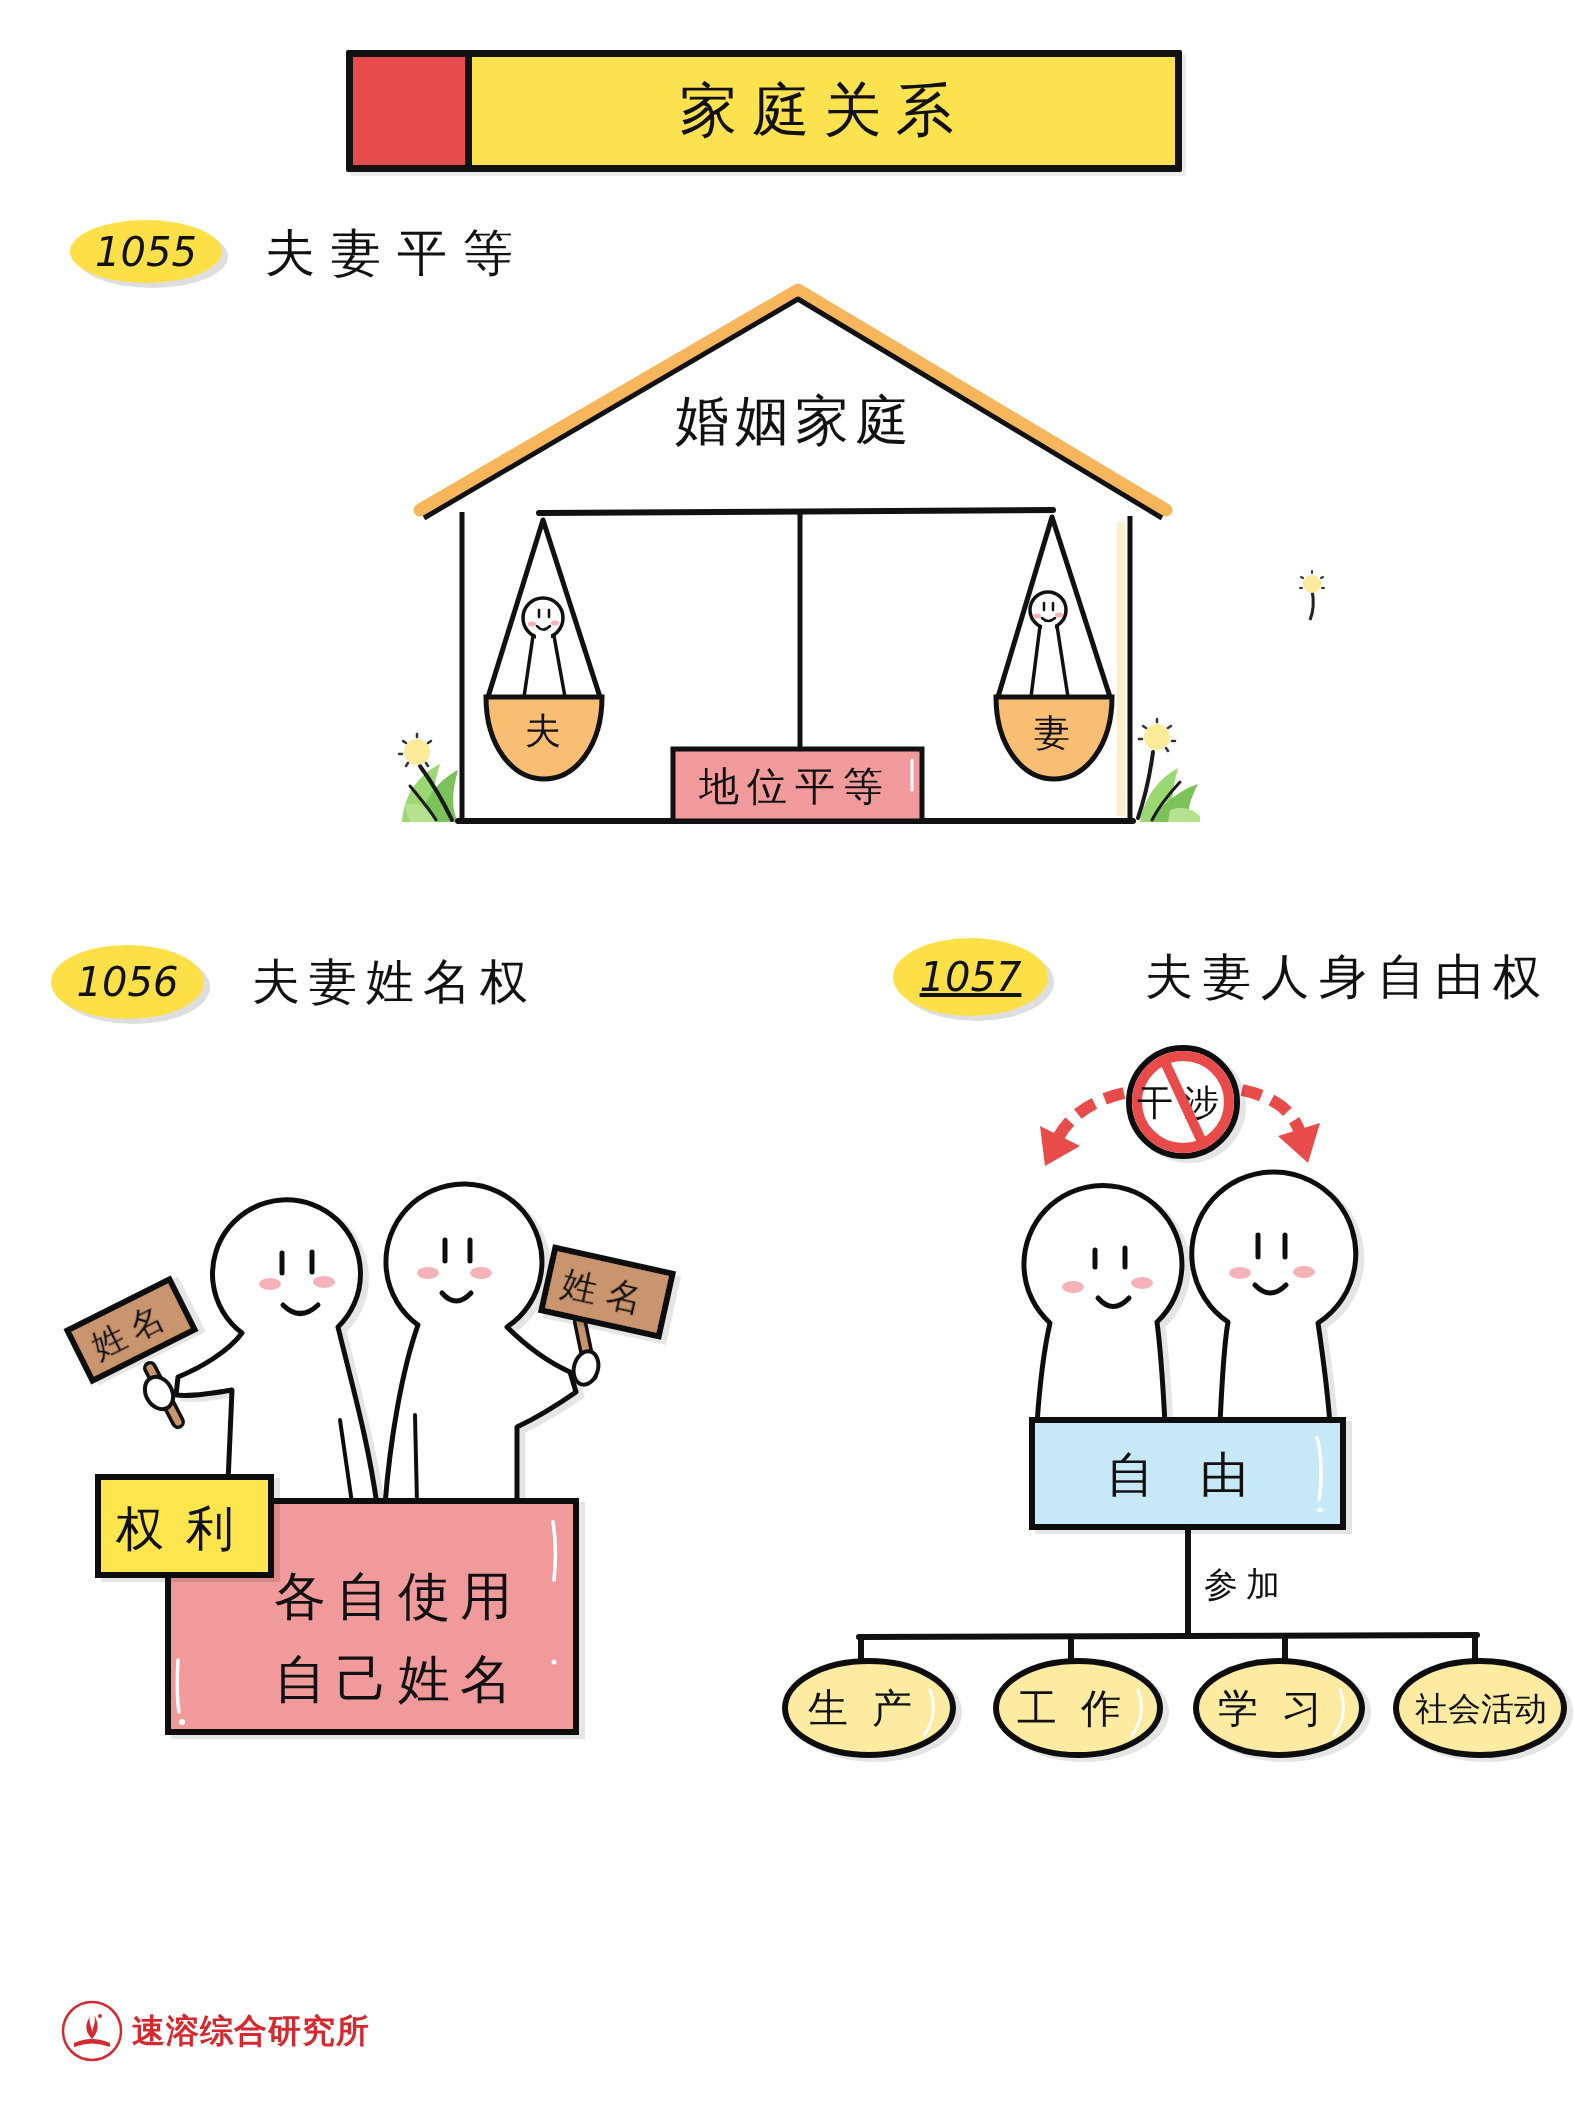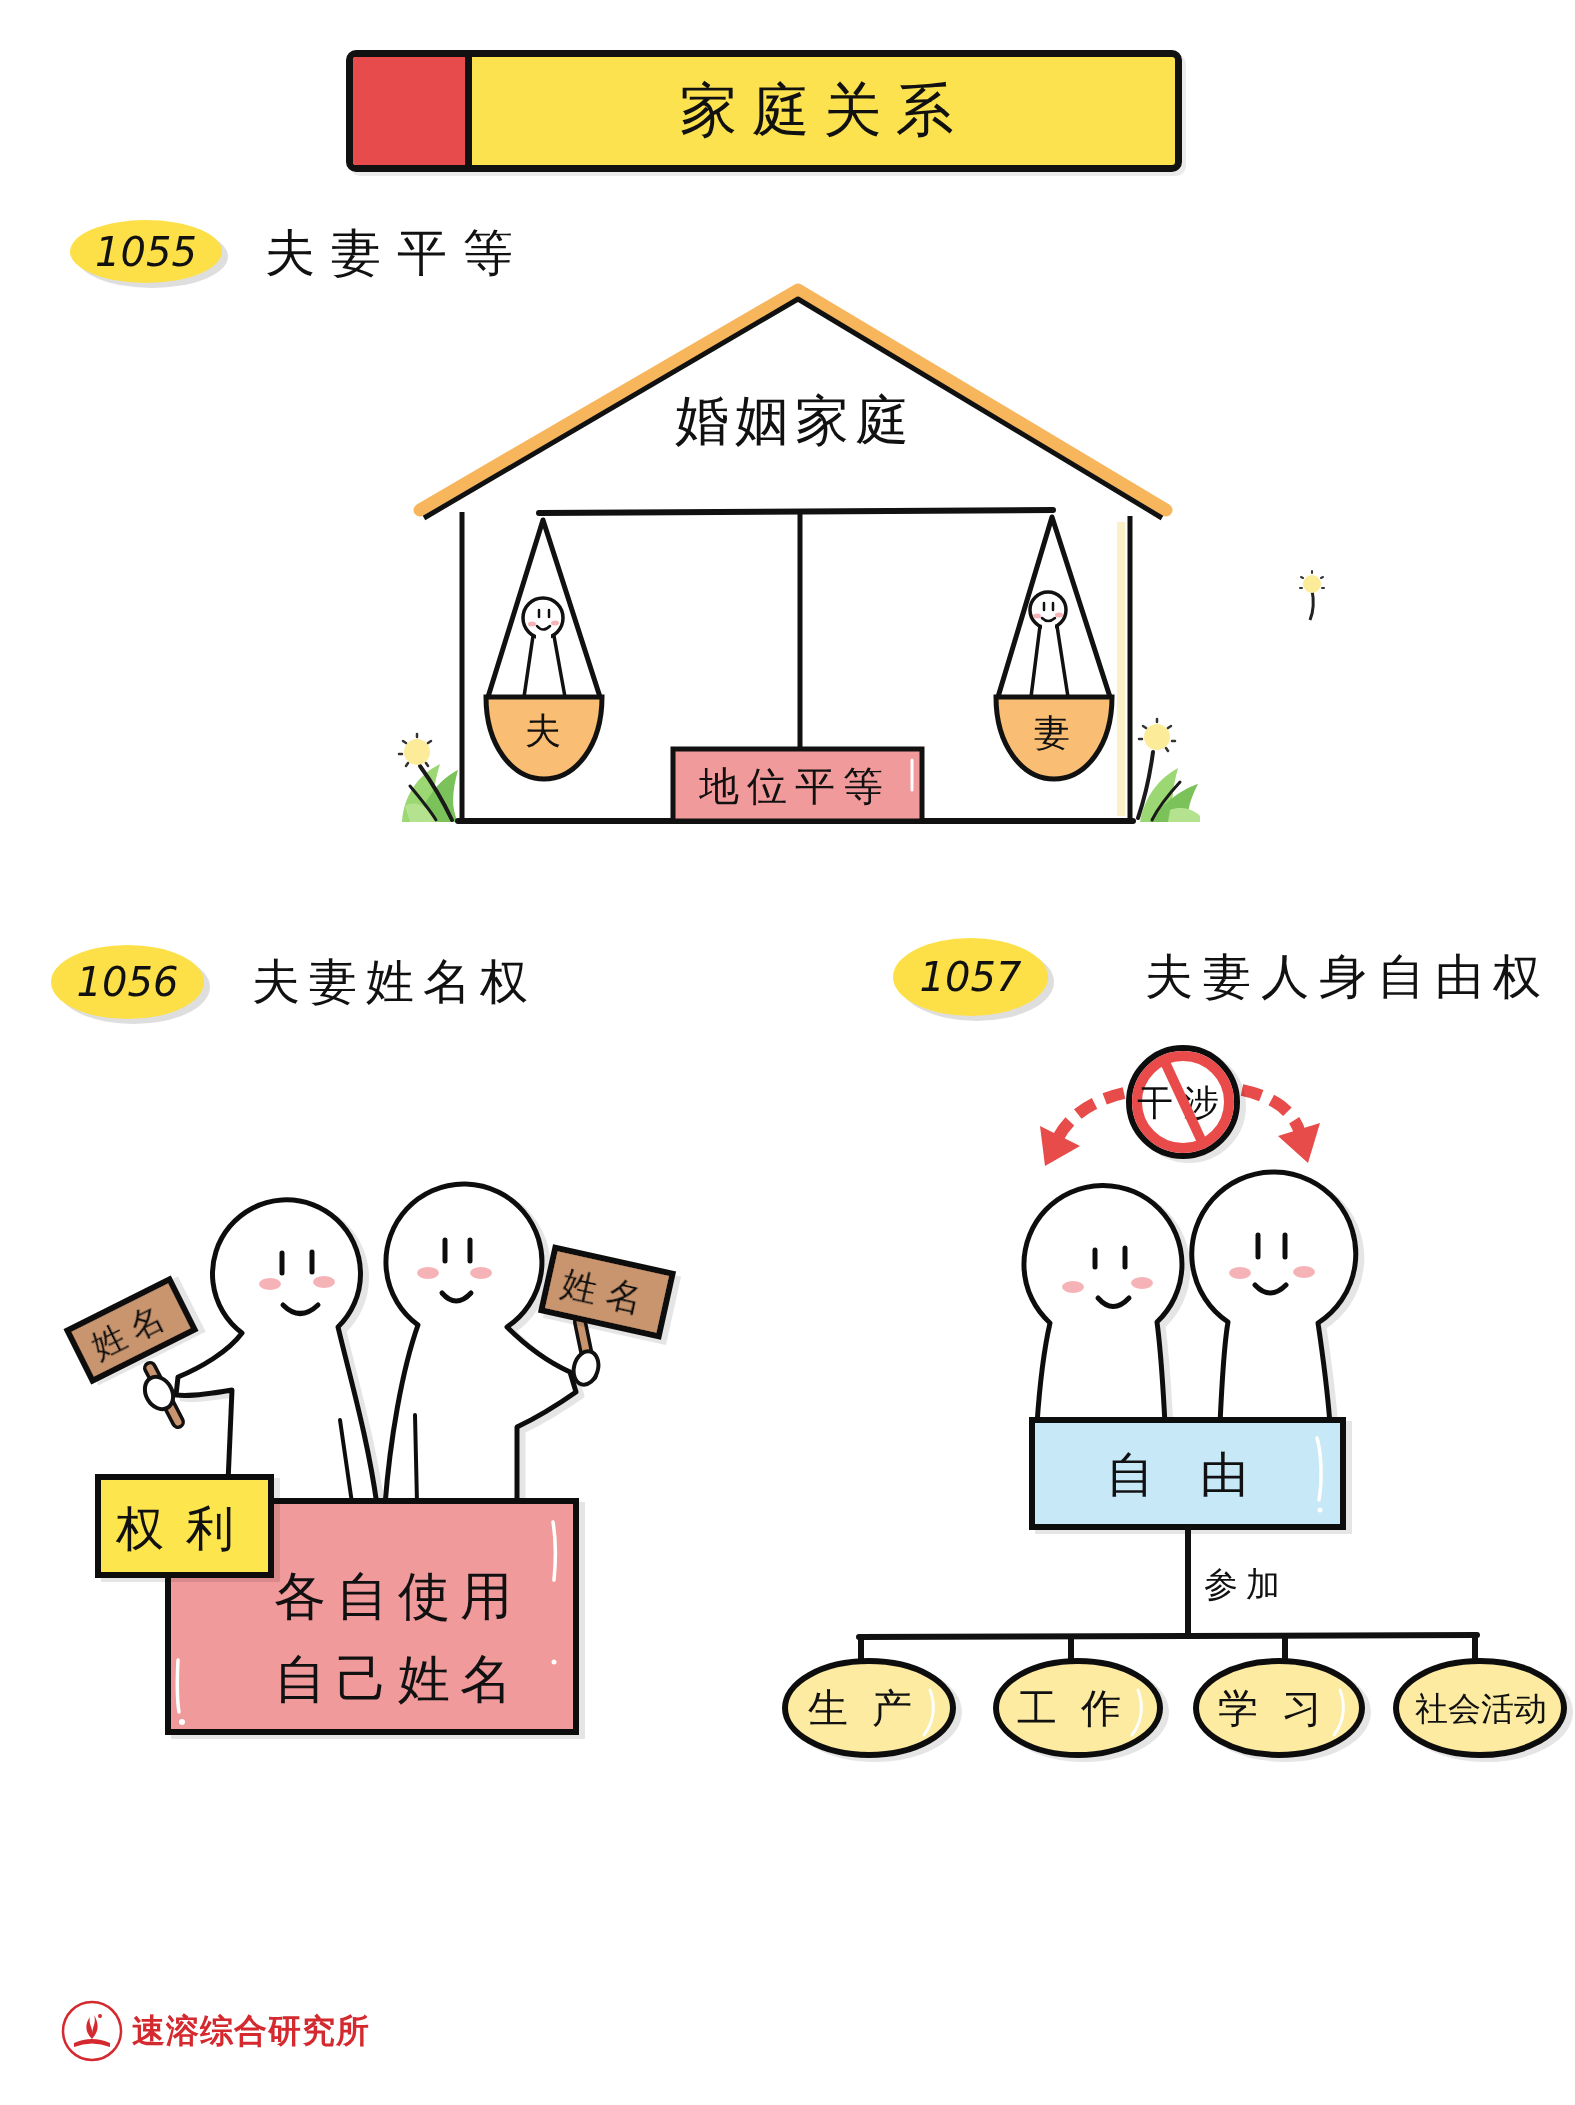--- a/index.html
+++ b/index.html
@@ -2,21 +2,21 @@
 <html><head>
 <meta charset="utf-8">
 <style>
   html, body { margin:0; padding:0; }
   body {
     width:1575px; height:2105px; background:#ffffff; position:relative; overflow:hidden;
     font-family:"DejaVu Sans", "Liberation Sans", sans-serif; color:#111;
   }
   .banner {
     position:absolute; left:346px; top:50px; width:836px; height:122px;
-    box-sizing:border-box; border:7px solid #111; border-radius:10px;
+    box-sizing:border-box; border:7px solid #111; border-radius:2px;
     display:flex; overflow:hidden; background:#FCE24F;
     box-shadow:4px 4px 0 rgba(0,0,0,0.08);
   }
   .banner-red { width:112px; background:#E84B4B; border-right:7px solid #111; flex:none; }
   .banner-title {
     flex:1; display:flex; align-items:center; justify-content:center;
     font-size:58px; letter-spacing:14px; color:#111;
   }
   .badge {
     position:absolute; border-radius:50%; background:#fde047;
@@ -44,21 +44,21 @@
   <div class="banner-red"></div>
   <div class="banner-title">家庭关系</div>
 </div>
 
 <div class="badge" style="left:70px;top:220px;width:152px;height:63px;">1055</div>
 <div class="heading" style="left:265px;top:225px;letter-spacing:16px;font-size:50px;">夫妻平等</div>
 
 <div class="badge" style="left:51px;top:945px;width:153px;height:74px;">1056</div>
 <div class="heading" style="left:252px;top:953px;letter-spacing:9px;">夫妻姓名权</div>
 
-<div class="badge" style="left:893px;top:938px;width:155px;height:78px;">1057</div>
+<div class="badge" style="left:893px;top:938px;width:155px;height:78px;text-decoration:underline;">1057</div>
 <div class="heading" style="left:1099px;top:948px;letter-spacing:10px;margin-left:46px;">夫妻人身自由权</div>
 
 <svg class="art" width="1575" height="2105" viewBox="0 0 1575 2105">
   <defs>
     <filter id="sh" x="-20%" y="-20%" width="140%" height="140%">
       <feDropShadow dx="6" dy="4" stdDeviation="0" flood-color="#000" flood-opacity="0.10"></feDropShadow>
     </filter>
   </defs>
 
   <g>

